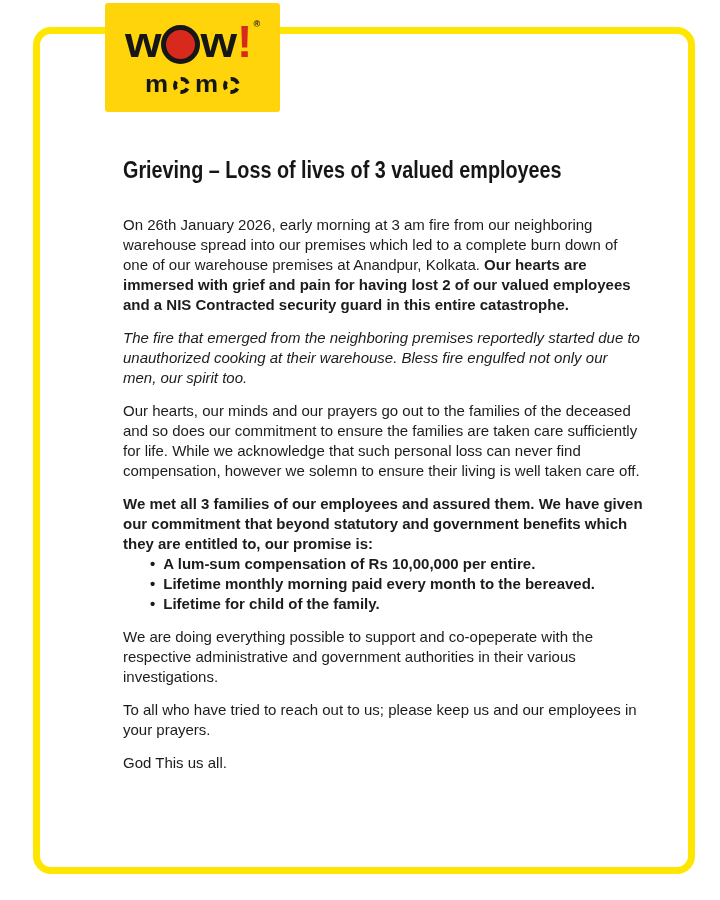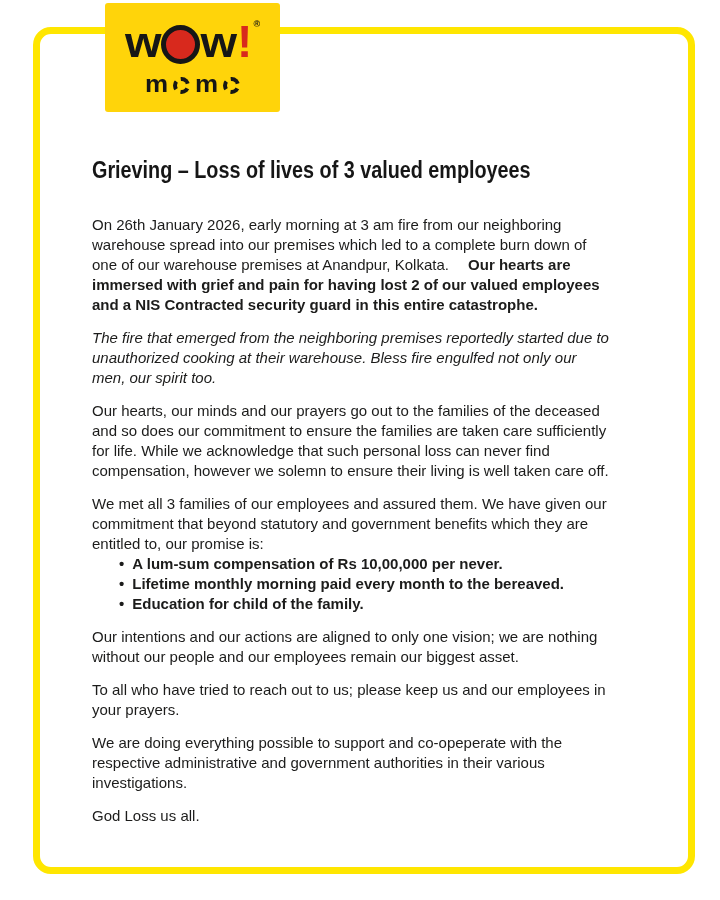--- a/index.html
+++ b/index.html
@@ -90,42 +90,42 @@
     box-sizing: border-box;
     border: 4px dashed #161616;
     border-radius: 50%;
     position: relative;
     top: 1px;
   }
 
   
   .content {
     position: absolute;
-    left: 92px; top: 155px;
+    left: 123px; top: 155px;
     width: 520px;
     z-index: 1;
   }
   .title {
     font-size: 23px;
     font-weight: 800;
     line-height: 30px;
     margin: 0 0 30px 0;
     white-space: nowrap;
     transform: scaleX(0.86);
     transform-origin: left center;
     color: #161616;
   }
   .para {
     font-size: 15px;
     line-height: 20px;
     margin: 0 0 13px 0;
   }
-  .seg-bold { font-weight: 700; margin-left: 15px; }
+  .seg-bold { font-weight: 700; }
   .para-italic { font-style: italic; font-weight: 500; }
-  .para-bold { font-weight: 400; margin-bottom: 0; }
+  .para-bold { font-weight: 700; margin-bottom: 0; }
   .bullet-list { margin: 0 0 13px 0; }
   .bullet-line {
     font-size: 15px;
     line-height: 20px;
     font-weight: 700;
     padding-left: 27px;
     display: flex;
   }
   .bullet-dot { margin-right: 8px; }
   .last { margin-bottom: 0; }
@@ -158,32 +158,31 @@
 
   <p class="para para-italic">The fire that emerged from the neighboring premises reportedly started due to unauthorized cooking at their warehouse. Bless fire engulfed not only our men, our spirit too.</p>
 
   <p class="para">Our hearts, our minds and our prayers go out to the families of the deceased and so does our commitment to ensure the families are taken care sufficiently for life. While we acknowledge that such personal loss can never find compensation, however we solemn to ensure their living is well taken care off.</p>
 
   <p class="para para-bold">We met all 3 families of our employees and assured them. We have given our commitment that beyond statutory and government benefits which they are entitled to, our promise is:</p>
 
   <div class="bullet-list">
     <div class="bullet-line">
       <span class="bullet-dot">•</span>
-      <span>A lum-sum compensation of Rs 10,00,000 per never.</span>
+      <span>A lum-sum compensation of Rs 10,00,000 per entire.</span>
     </div>
     <div class="bullet-line">
       <span class="bullet-dot">•</span>
       <span>Lifetime monthly morning paid every month to the bereaved.</span>
     </div>
     <div class="bullet-line">
       <span class="bullet-dot">•</span>
-      <span>Education for child of the family.</span>
+      <span>Lifetime for child of the family.</span>
     </div>
   </div>
 
-  <p class="para">Our intentions and our actions are aligned to only one vision; we are nothing without our people and our employees remain our biggest asset.</p>
+
+  <p class="para">We are doing everything possible to support and co-opeperate with the respective administrative and government authorities in their various investigations.</p>
 
   <p class="para">To all who have tried to reach out to us; please keep us and our employees in your prayers.</p>
 
-  <p class="para">We are doing everything possible to support and co-opeperate with the respective administrative and government authorities in their various investigations.</p>
-
-  <p class="para last">God Loss us all.</p>
+  <p class="para last">God This us all.</p>
 </div>
 
 </body></html>

